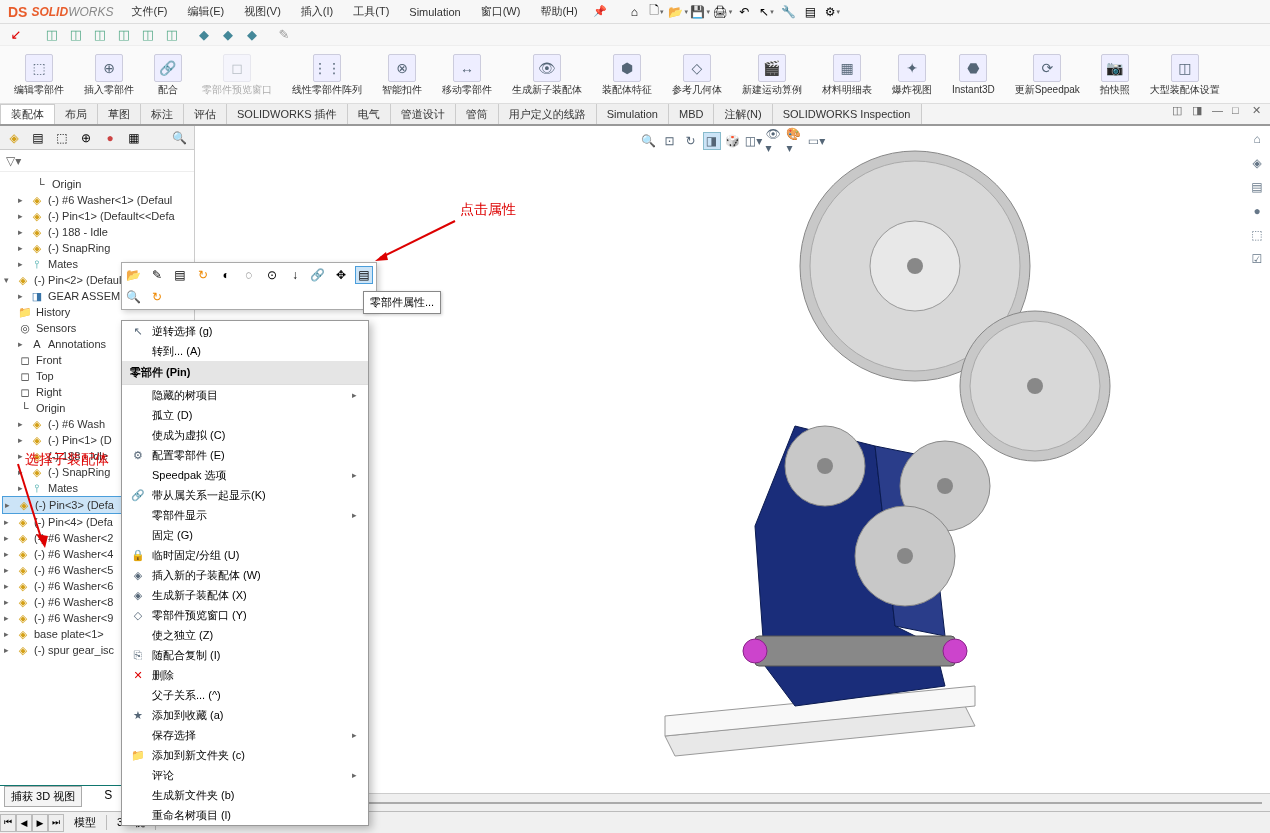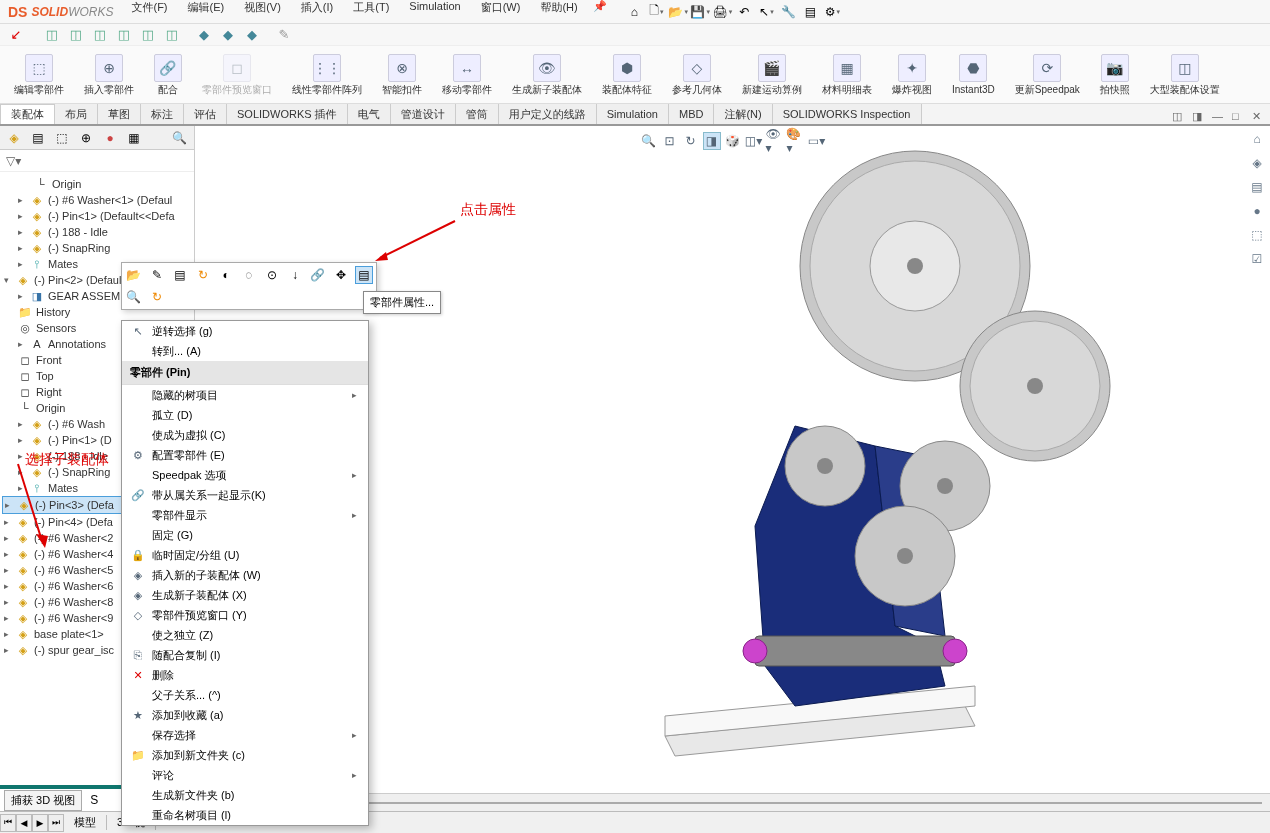--- a/index.html
+++ b/index.html
@@ -1,19 +1,19 @@
 <!DOCTYPE html>
 <html><head>
   <meta charset="utf-8">
   <style>
     * { margin: 0; padding: 0; box-sizing: border-box; font-family: "Microsoft YaHei", Arial, sans-serif; }
     body { width: 1270px; height: 833px; background: #fff; overflow: hidden; position: relative; font-size: 11px; }
     
     
-    .menubar { height: 24px; background: #f7f7f7; display: flex; border-bottom: 1px solid #ddd; }
+    .menubar { height: 24px; background: #f7f7f7; display: flex; align-items: center; border-bottom: 1px solid #ddd; }
     .logo { display: flex; align-items: center; padding: 0 8px; }
     .logo-icon { color: #e85d2c; font-weight: bold; font-size: 14px; margin-right: 4px; }
     .logo-text { color: #e85d2c; font-weight: bold; font-style: italic; font-size: 12px; }
     .logo-text2 { color: #888; font-style: italic; font-size: 12px; }
     .menu-item { padding: 0 10px; cursor: pointer; font-size: 11px; color: #333; }
     .pin-icon { color: #0078d4; padding: 0 6px; }
     .qat { display: flex; align-items: center; gap: 4px; margin-left: 12px; }
     .qat-btn { width: 18px; height: 18px; display: flex; align-items: center; justify-content: center; cursor: pointer; font-size: 12px; }
     .dropdown-arrow { font-size: 7px; color: #666; margin-left: 1px; }
     .title-area { flex: 1; text-align: center; font-size: 11px; color: #333; }
@@ -22,21 +22,21 @@
     .sec-toolbar { height: 22px; background: #f7f7f7; display: flex; align-items: center; padding: 0 6px; gap: 4px; border-bottom: 1px solid #eee; }
     .sec-btn { width: 20px; height: 18px; display: flex; align-items: center; justify-content: center; cursor: pointer; font-size: 13px; }
     
     
     .ribbon { height: 58px; background: #fafafa; display: flex; align-items: stretch; padding: 4px 8px; border-bottom: 1px solid #ddd; gap: 8px; }
     .ribbon-group { display: flex; flex-direction: column; align-items: center; justify-content: center; padding: 0 6px; cursor: pointer; }
     .ribbon-icon { width: 28px; height: 28px; background: #eef; border: 1px solid #ccd; border-radius: 2px; margin-bottom: 2px; display:flex;align-items:center;justify-content:center;font-size:14px;color:#567; }
     .ribbon-label { font-size: 10px; color: #333; text-align: center; line-height: 11px; }
     
     
-    .tabs-bar { height: 22px; background: #f4f4f4; display: flex; align-items: flex-end; border-bottom: 2px solid #999; position: relative; }
+    .tabs-bar { height: 22px; background: #f4f4f4; display: flex; align-items: flex-start; border-bottom: 2px solid #999; position: relative; }
     .tab { padding: 0 10px; height: 20px; display: flex; align-items: center; font-size: 11px; color: #333; cursor: pointer; border-right: 1px solid #ccc; background: #efefef; }
     .tab:first-child { background: #fff; border-top: 1px solid #ccc; border-left: 1px solid #ccc; }
     .tabs-right { position: absolute; right: 4px; display: flex; gap: 6px; align-items: center; }
     .mini-btn { width: 14px; height: 14px; font-size: 11px; color: #666; cursor: pointer; }
     
     
     .main-area { display: flex; height: calc(833px - 24px - 22px - 58px - 22px - 22px); position: relative; }
     
     
     .left-panel { width: 195px; background: #fff; border-right: 1px solid #ccc; display: flex; flex-direction: column; overflow: hidden; }
@@ -49,21 +49,21 @@
     .tree-item { display: flex; align-items: center; padding: 1px 2px; gap: 4px; white-space: nowrap; cursor: pointer; }
     .tree-item.selected { background: #cce4f7; border: 1px solid #4a9edb; }
     .expander { width: 8px; font-size: 9px; color: #666; }
     .tree-icon { width: 14px; height: 14px; display:inline-flex;align-items:center;justify-content:center;font-size:11px; }
     .ic-yellow { color: #d4a017; }
     .ic-blue { color: #3874a8; }
     .ic-teal { color: #4aa; }
     .indent1 { padding-left: 16px; }
     .indent2 { padding-left: 32px; }
     
-    .bottom-btns { height: 26px; display: flex; align-items: center; padding: 0 4px; gap: 2px; border-top: 4px solid #0f766e; }
+    .bottom-btns { height: 26px; display: flex; align-items: flex-start; padding: 0 4px; gap: 16px; border-top: 1px solid #0f766e; }
     .bigbtn { padding: 2px 6px; border: 1px solid #aaa; background: #f4f4f4; font-size: 11px; cursor: pointer; }
     
     
     .viewport { flex: 1; background: #fff; position: relative; }
     .vp-toolbar { position: absolute; top: 4px; left: 50%; transform: translateX(-50%); display: flex; gap: 3px; background: rgba(255,255,255,0.8); padding: 2px; }
     .vp-btn { width: 18px; height: 18px; cursor: pointer; display:flex;align-items:center;justify-content:center;font-size:12px;color:#567; }
     .vp-btn.active { background: #cce4f7; border: 1px solid #8bc; }
     
     
     .right-bar { position: absolute; right: 2px; top: 4px; width: 20px; display: flex; flex-direction: column; gap: 6px; }

